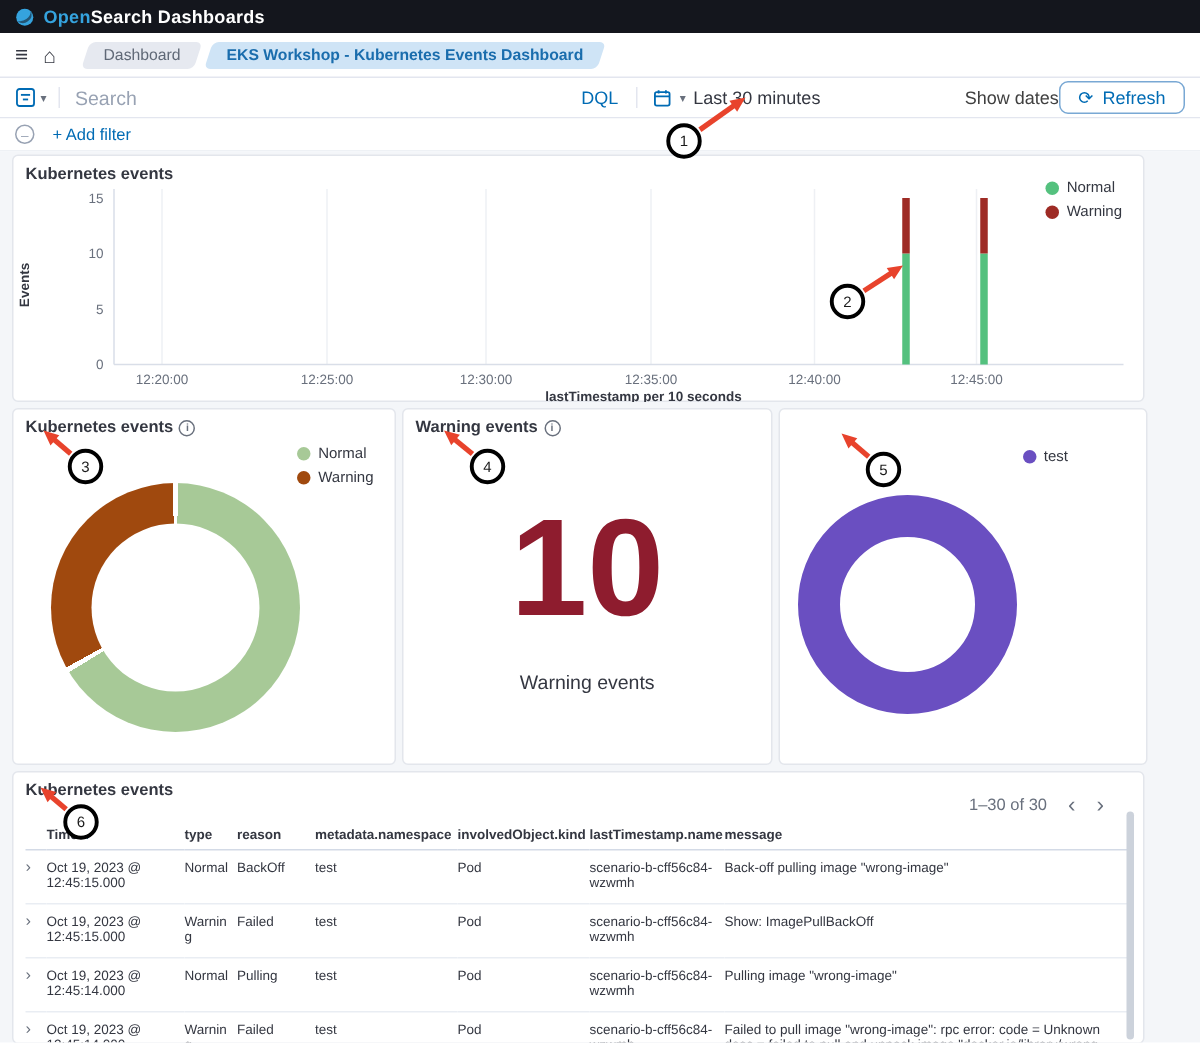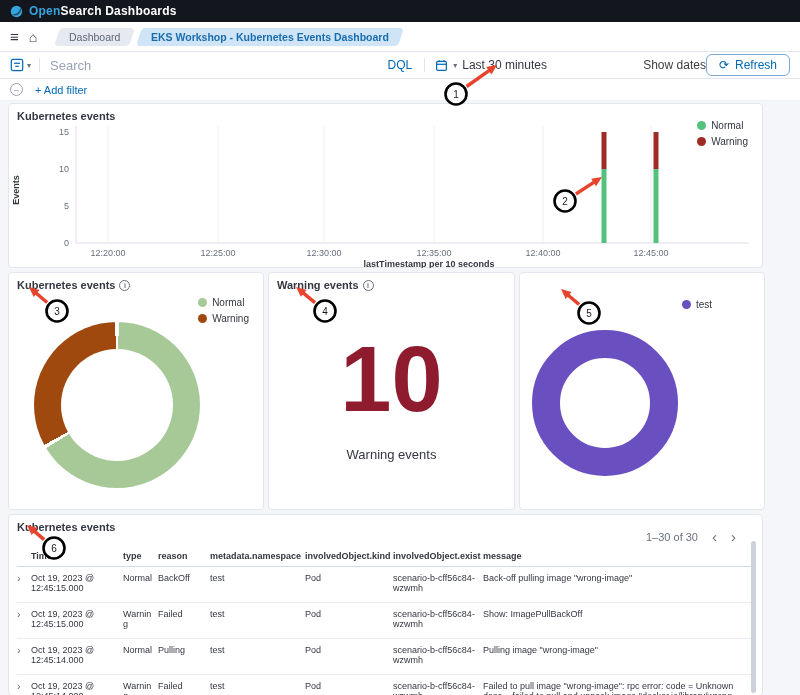--- a/index.html
+++ b/index.html
@@ -258,21 +258,21 @@
       </div>
       <table class="events">
         <thead>
           <tr>
             <th class="col-expand"></th>
             <th class="col-time"><span>Time</span><span class="sort-arrow">▼</span></th>
             <th class="col-type">type</th>
             <th class="col-reason">reason</th>
             <th class="col-ns">metadata.namespace</th>
             <th class="col-kind">involvedObject.kind</th>
-            <th class="col-name">involvedObject.exist</th>
+            <th class="col-name">lastTimestamp.name</th>
             <th class="col-msg">message</th>
           </tr>
         </thead>
         <tbody id="events-tbody">
             <tr>
               <td><span class="expand-arrow">›</span></td>
               <td>Oct 19, 2023 @ 12:45:15.000</td>
               <td>Normal</td>
               <td>BackOff</td>
               <td>test</td>

